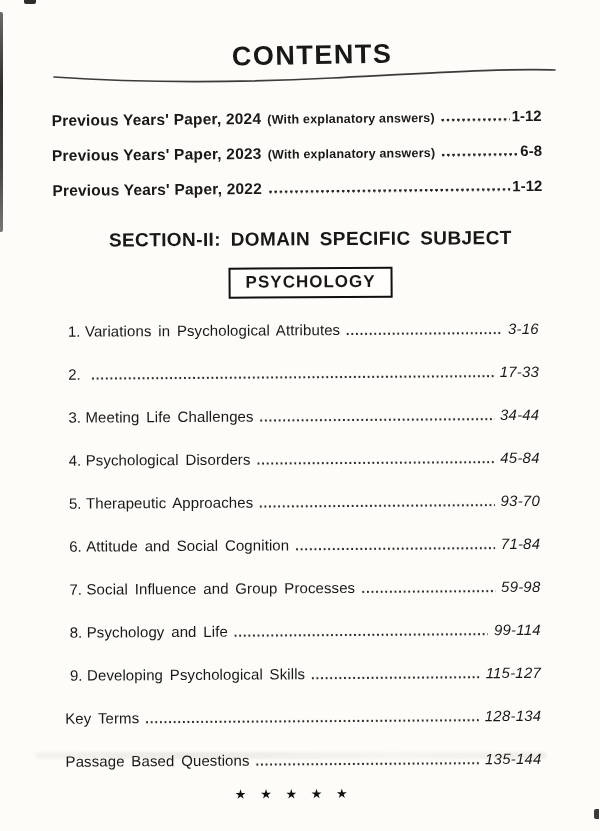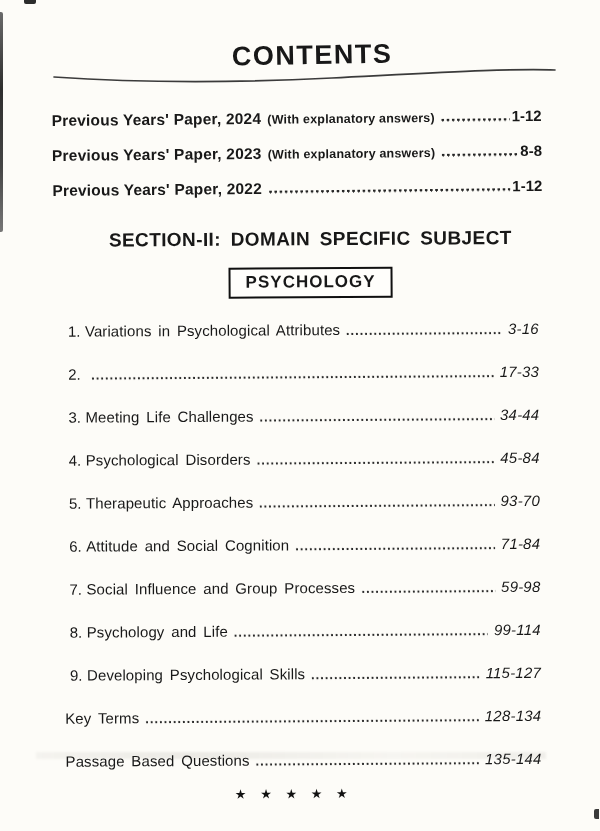--- a/index.html
+++ b/index.html
@@ -120,21 +120,21 @@
     <div class="fm-row">
       <span class="fm-label">Previous Years' Paper, 2024</span>
       <span class="fm-note">(With explanatory answers)</span>
       <span class="leader"></span>
       <span class="fm-pages">1-12</span>
     </div>
     <div class="fm-row">
       <span class="fm-label">Previous Years' Paper, 2023</span>
       <span class="fm-note">(With explanatory answers)</span>
       <span class="leader"></span>
-      <span class="fm-pages">8-8</span>
+      <span class="fm-pages">6-8</span>
     </div>
     <div class="fm-row">
       <span class="fm-label">Previous Years' Paper, 2022</span>
       <span class="leader"></span>
       <span class="fm-pages">1-12</span>
     </div>
   </div>
 
   <div class="main">
 

